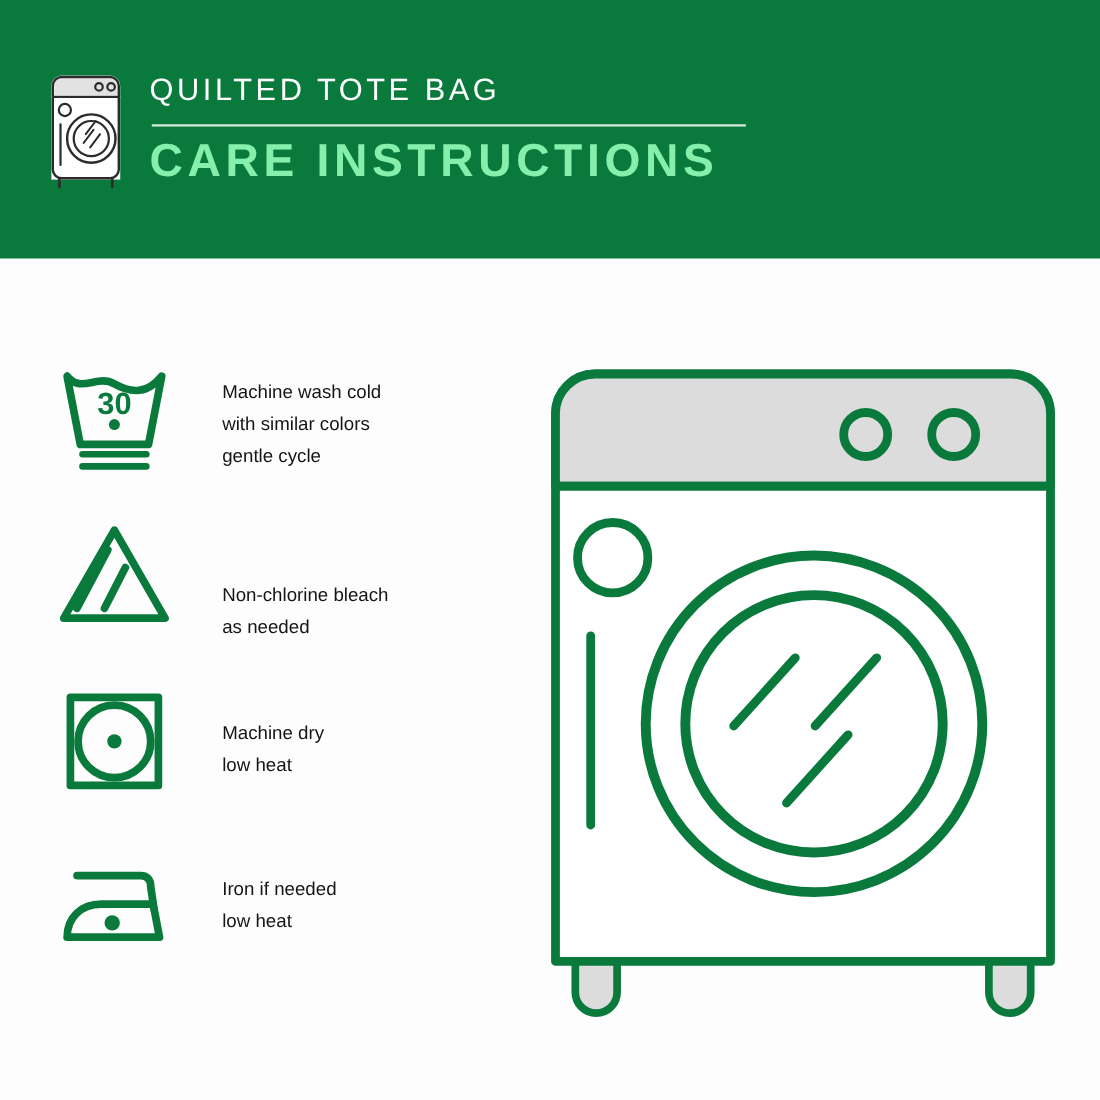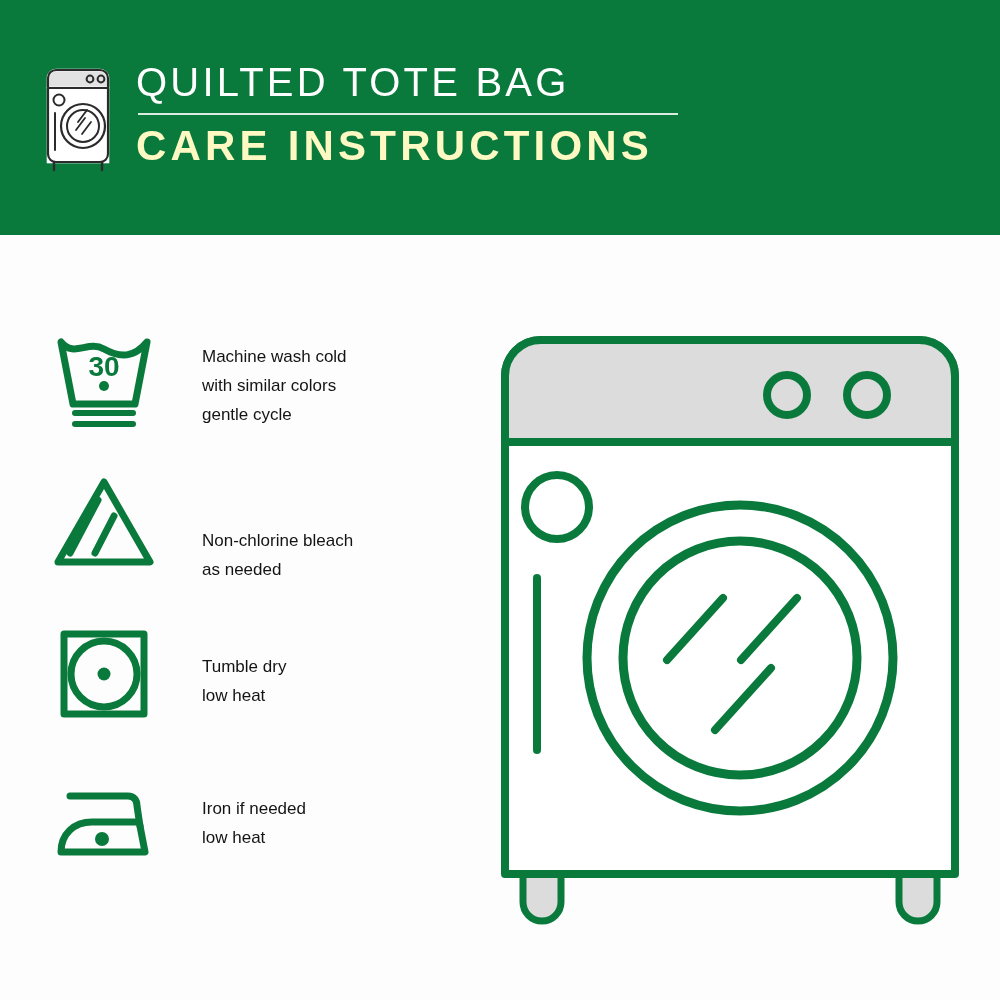--- a/index.html
+++ b/index.html
@@ -42,36 +42,36 @@
     height: 110px;
     margin-right: 22px;
     margin-top: 6px;
     flex: none;
   }
   .header-text {
     display: block;
   }
   .title-main {
     color: #ffffff;
-    font-size: 40px;
+    font-size: 28px;
     line-height: 48px;
     font-weight: 300;
     letter-spacing: 3.2px;
     white-space: nowrap;
     font-family: "Liberation Sans", sans-serif;
   }
   .title-rule {
     width: 540px;
     height: 2px;
     background: #ffffff;
     opacity: .85;
     margin: 7px 0 6px 2px;
   }
   .title-sub {
-    color: #fef9c3;
+    color: #86efac;
     font-size: 42px;
     line-height: 50px;
     font-weight: 700;
     letter-spacing: 4.2px;
     white-space: nowrap;
     font-family: "Liberation Sans", sans-serif;
   }
 
   
   .care-list {
@@ -173,21 +173,21 @@
       <div class="care-text">Non-chlorine bleach
 as needed</div>
     </div>
 
     <div class="care-row r3">
       <svg class="care-symbol" viewBox="0 0 112 110">
         <rect x="16" y="14" width="80" height="80" fill="none" stroke="#0a7a3c" stroke-width="7" stroke-linejoin="round"></rect>
         <circle cx="56" cy="54" r="33" fill="none" stroke="#0a7a3c" stroke-width="7"></circle>
         <circle cx="56" cy="54" r="6.5" fill="#0a7a3c"></circle>
       </svg>
-      <div class="care-text">Tumble dry
+      <div class="care-text">Machine dry
 low heat</div>
     </div>
 
     <div class="care-row r4">
       <svg class="care-symbol" viewBox="0 0 112 110">
         <path d="M22 26 H80 C86 26 89 30 89 36 L92 56" fill="none" stroke="#0a7a3c" stroke-width="7" stroke-linecap="round" stroke-linejoin="round"></path>
         <path d="M92 56 L97 82 H13 C13 64 26 52 44 52 H88" fill="none" stroke="#0a7a3c" stroke-width="7" stroke-linecap="round" stroke-linejoin="round"></path>
         <circle cx="54" cy="69" r="7" fill="#0a7a3c"></circle>
       </svg>
       <div class="care-text">Iron if needed

